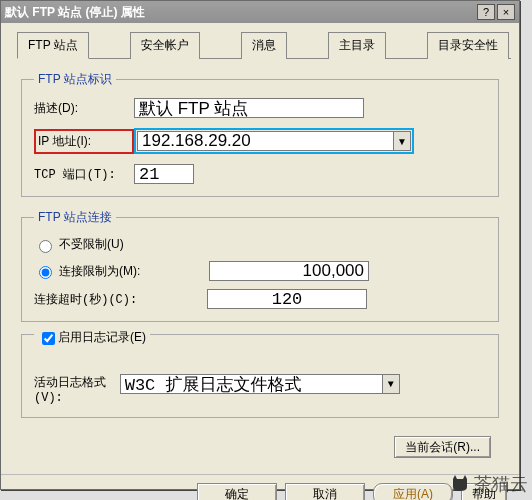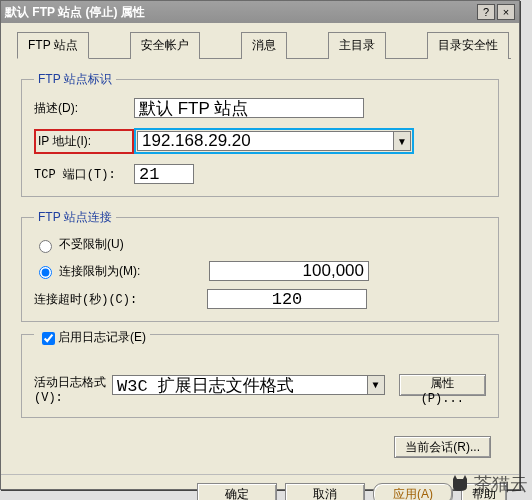--- a/index.html
+++ b/index.html
@@ -221,21 +221,20 @@
         <span>启用日志记录(E)</span>
       </div>
 
       <div class="row" style="flex-direction:row;align-items:flex-start;gap:4px">
         <span>活动日志格式(V):</span>
         <div style="display:flex;align-items:center;gap:14px;width:100%">
           <div class="combo" style="width:280px">
             <input class="txt" type="text" value="W3C 扩展日志文件格式" style="">
             <div class="combo-btn">▼</div>
           </div>
-          <button class="btn">属性(P)...</button>
         </div>
       </div>
     </fieldset>
 
     <div class="bottom-actions">
       <button class="btn">当前会话(R)...</button>
     </div>
 
   </div>
 

